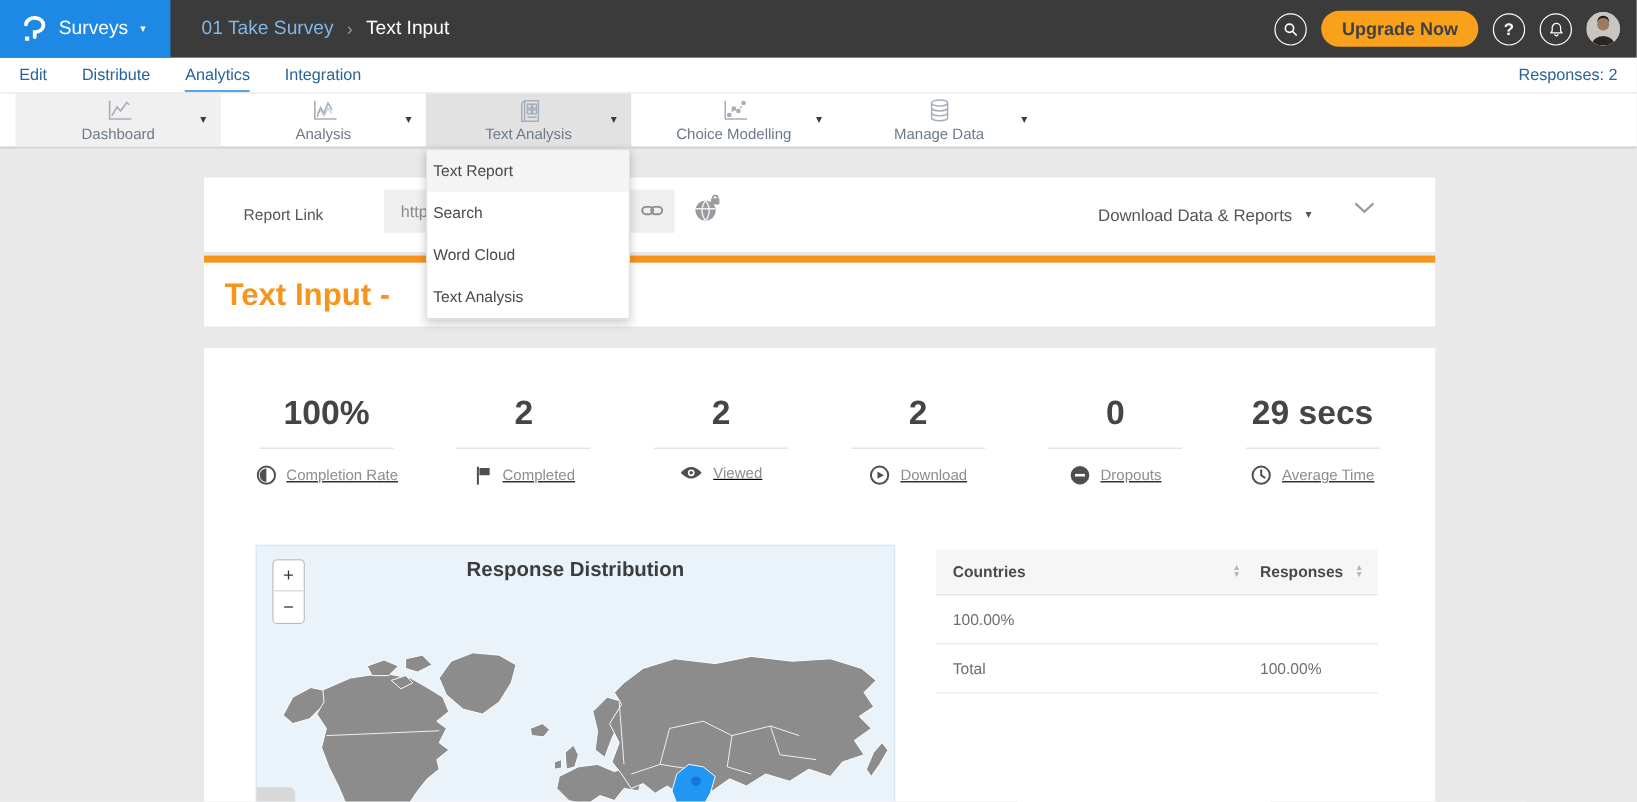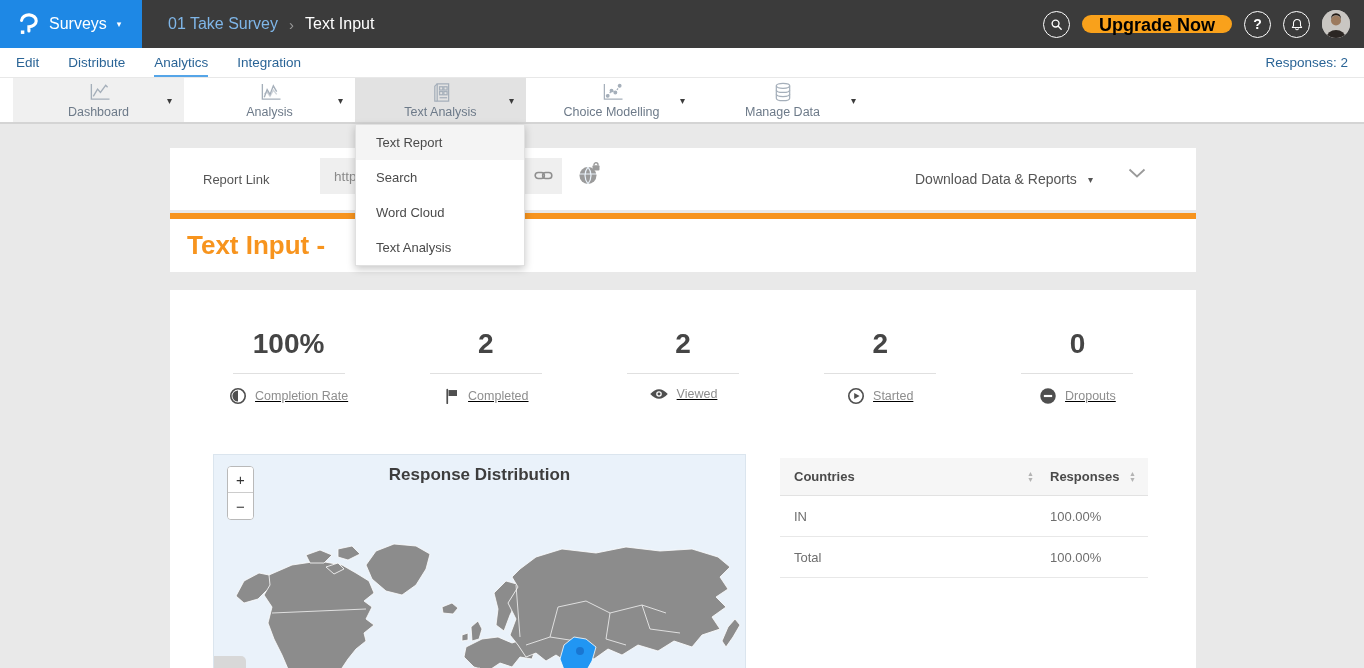--- a/index.html
+++ b/index.html
@@ -14,22 +14,22 @@
   .product-name { color:#fff; font-size:16px; }
   .caret { font-size:9px; color:#fff; line-height:1; }
   .breadcrumb { display:flex; align-items:center; gap:11px; margin-left:26px; font-size:16px; }
   .crumb-survey { color:#7fb6e8; cursor:pointer; }
   .crumb-sep { color:#9a9a9a; font-size:15px; }
   .crumb-page { color:#fff; }
   .topbar-right { margin-left:auto; display:flex; align-items:center; gap:12px; padding-right:14px; }
   .circle-btn { width:27px; height:27px; border:1.5px solid #fff; border-radius:50%;
                 display:flex; align-items:center; justify-content:center; color:#fff;
                 font-size:14px; font-weight:bold; cursor:pointer; flex-shrink:0; }
-  .upgrade-btn { height:18px; padding:0 17px; background:#f9a11b; border:none; border-radius:15px;
-                 color:#000000; font-weight:bold; font-size:18px; cursor:pointer; font-family:inherit; }
+  .upgrade-btn { height:30px; padding:0 17px; background:#f9a11b; border:none; border-radius:15px;
+                 color:#404040; font-weight:bold; font-size:15px; cursor:pointer; font-family:inherit; }
   .avatar { width:28px; height:28px; border-radius:50%; overflow:hidden; cursor:pointer; background:#bdbdbd; }
 
   
   .subnav { position:absolute; left:0; top:48px; width:1364px; height:29px; background:#fff;
             display:flex; align-items:center; padding:0 16px; gap:29px; z-index:9; }
   .subnav-item { font-size:13.5px; color:#2a6496; cursor:pointer; height:29px; display:flex;
                  align-items:center; border-bottom:2px solid transparent; padding-top:1px; }
   .subnav-item.active { border-bottom-color:#55a5e8; }
   .responses { margin-left:auto; font-size:13.5px; color:#2a6496; }
 
@@ -42,21 +42,21 @@
   .tab.alt { background:#f0f0f0; }
   .tab.selected { background:#e2e2e2; }
   .tab-label { font-size:12.5px; color:#6d7a89; }
   .tab-caret { position:absolute; right:12px; top:50%; transform:translateY(-50%);
                color:#3c3c3c; font-size:10px; }
   .tab svg { display:block; }
 
   
   .dropdown { position:absolute; left:355px; top:124px; width:170px; background:#fff;
               border:1px solid #e0e0e0; box-shadow:0 3px 8px rgba(0,0,0,.22); z-index:60; }
-  .dropdown-item { height:35px; display:flex; align-items:center; padding-left:20px;
+  .dropdown-item { height:35px; display:flex; align-items:center; padding-left:5px;
                    font-size:13px; color:#4a4a4a; cursor:pointer; }
   .dropdown-item.highlighted { background:#f4f4f4; }
 
   
   .report-card { position:absolute; left:170px; top:148px; width:1026px; height:62px; background:#fff; z-index:5; }
   .report-label { position:absolute; left:33px; top:50%; transform:translateY(-50%);
                   font-size:13px; color:#555; }
   .url-wrap { position:absolute; left:150px; top:10px; width:242px; height:36px; background:#efefef; }
   .url-input { border:none; background:transparent; outline:none; font-size:13.5px; color:#8a8a8a;
                padding-left:14px; width:180px; height:100%; font-family:inherit; }
@@ -323,34 +323,47 @@
     <div class="stat">
       <div class="stat-value">2</div>
       <div class="stat-divider"></div>
       <div class="stat-meta">
         <span style="line-height:0;">
           <svg width="18" height="18" viewBox="0 0 20 20">
             <circle cx="10" cy="10" r="8" fill="none" stroke="#4f4f4f" stroke-width="1.8"></circle>
             <path d="M8 6.6 L 14 10 L 8 13.4 Z" fill="#4f4f4f"></path>
           </svg>
         </span>
-        <span class="stat-label">Started</span>
+        <span class="stat-label">Download</span>
       </div>
     </div>
     <div class="stat">
       <div class="stat-value">0</div>
       <div class="stat-divider"></div>
       <div class="stat-meta">
         <span style="line-height:0;">
           <svg width="18" height="18" viewBox="0 0 20 20">
             <circle cx="10" cy="10" r="8.6" fill="#4f4f4f"></circle>
             <rect x="5.4" y="8.8" width="9.2" height="2.4" fill="#fff"></rect>
           </svg>
         </span>
         <span class="stat-label">Dropouts</span>
+      </div>
+    </div>
+    <div class="stat">
+      <div class="stat-value">29 secs</div>
+      <div class="stat-divider"></div>
+      <div class="stat-meta">
+        <span style="line-height:0;">
+          <svg width="18" height="18" viewBox="0 0 20 20">
+            <circle cx="10" cy="10" r="8" fill="none" stroke="#4f4f4f" stroke-width="1.8"></circle>
+            <path d="M10 5.5 V 10 L 13.2 12.2" fill="none" stroke="#4f4f4f" stroke-width="1.8" stroke-linecap="round"></path>
+          </svg>
+        </span>
+        <span class="stat-label">Average Time</span>
       </div>
     </div>
   </div>
 
   <div class="map-box">
     <div class="map-title">Response Distribution</div>
     <div class="zoom-ctrl">
       <div class="zoom-btn zin">+</div>
       <div class="zoom-btn">−</div>
     </div>
@@ -400,21 +413,20 @@
       </div>
       <div class="th2">
         <span>Responses</span>
         <span class="sort">
           <span>▲</span>
             <span>▼</span>
         </span>
       </div>
     </div>
     <div class="trow">
-      <div class="td1">IN</div>
       <div class="td2">100.00%</div>
     </div>
     <div class="trow">
       <div class="td1">Total</div>
       <div class="td2">100.00%</div>
     </div>
   </div>
 
 </section>
 

